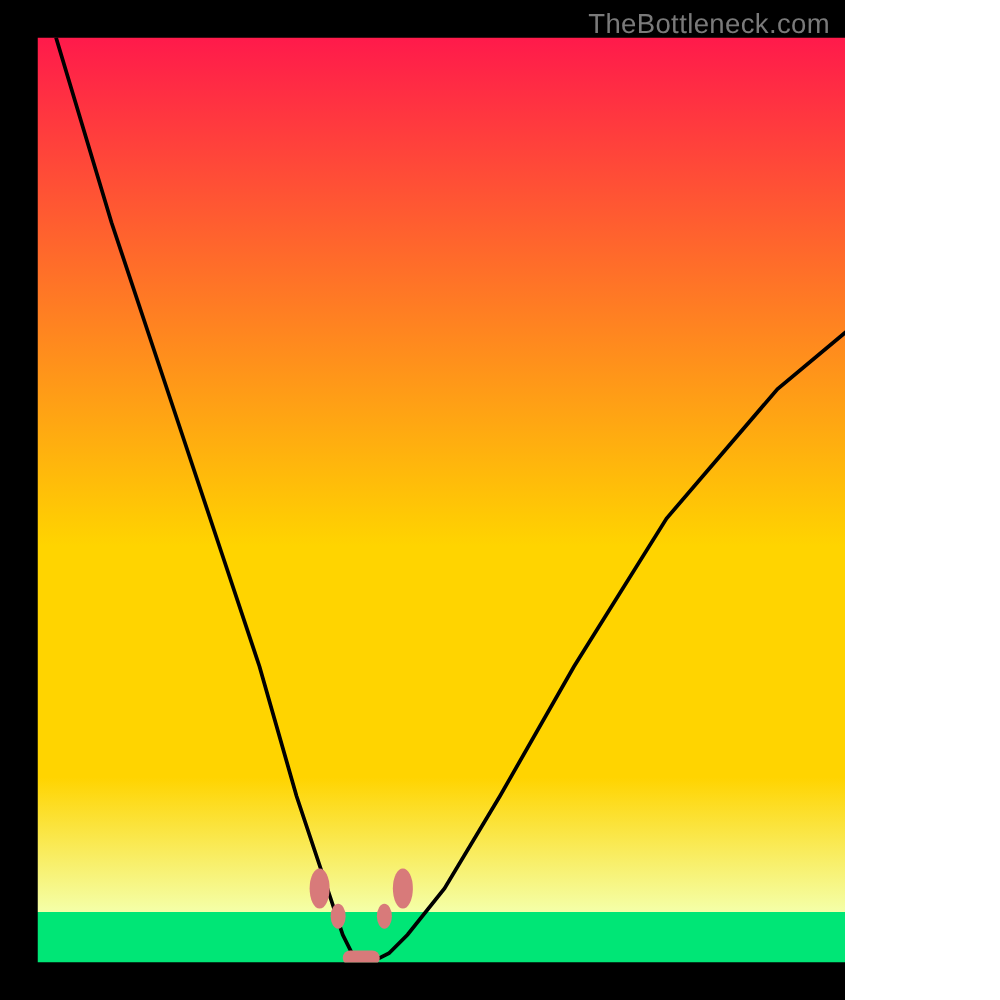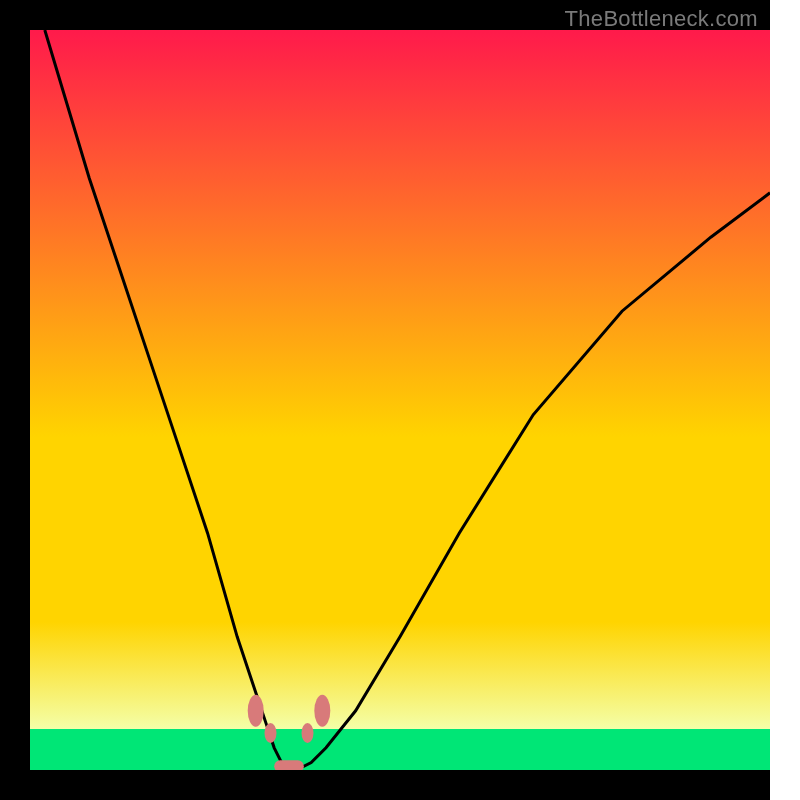--- a/index.html
+++ b/index.html
@@ -1,16 +1,16 @@
 <!DOCTYPE html>
 <html><head>
 <meta charset="utf-8">
 <style>
 html,body{margin:0;padding:0}
-#stage{position:relative;width:770px;height:800px;background:#000;overflow:hidden}
+#stage{position:relative;width:676px;height:800px;background:#000;overflow:hidden}
 #plot{position:absolute;left:30px;top:30px;width:740px;height:740px}
 #watermark{position:absolute;top:6px;right:12px;font:22px Arial,Helvetica,sans-serif;color:#7a7a7a;letter-spacing:.3px}
 svg{display:block}
 </style>
 </head>
 <body>
 
 <div id="stage">
   <div id="watermark">TheBottleneck.com</div>
   <div id="plot">

